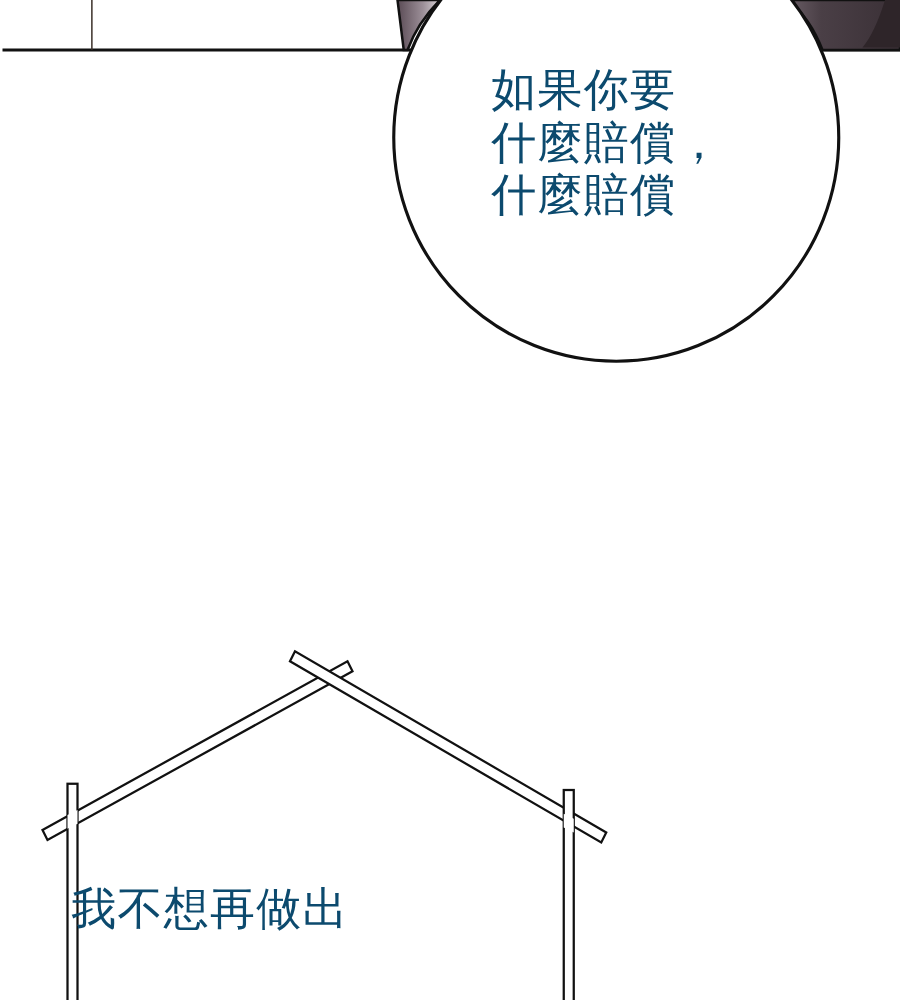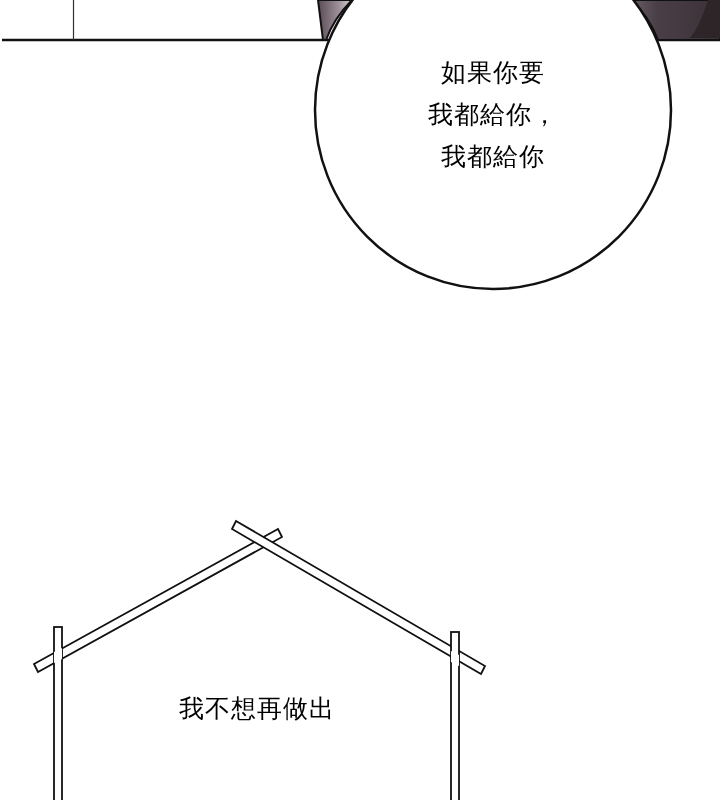--- a/index.html
+++ b/index.html
@@ -3,27 +3,27 @@
 <meta charset="utf-8">
 <style>
   html, body { margin: 0; padding: 0; }
   body {
     width: 720px; height: 800px; overflow: hidden;
     background: #ffffff; position: relative;
     font-family: "DejaVu Sans", sans-serif;
   }
   .layer { position: absolute; left: 0; top: 0; }
   .bubble-text {
-    position: absolute; text-align: center; color: #000000;
-    font-size: 25px; line-height: 42px; white-space: nowrap;
+    position: absolute; color: #0c4a6e;
+    font-size: 36px; line-height: 42px; white-space: nowrap;
     letter-spacing: 1px;
   }
   .bubble-text div { display: block; }
   #top-text { left: 393px; top: 52px; width: 200px; }
-  #house-text { left: 57px; top: 687px; width: 400px; line-height: 44px; }
+  #house-text { left: 57px; top: 706px; width: 400px; line-height: 44px; }
 </style>
 </head>
 <body>
 
 <svg class="layer" width="720" height="800" viewBox="0 0 720 800">
 
   <g>
     <line x1="2" y1="40" x2="720" y2="40" stroke="#111" stroke-width="2.5"></line>
     <line x1="73.5" y1="0" x2="73.5" y2="40" stroke="#3a2f28" stroke-width="1.2"></line>
     <defs>
@@ -55,20 +55,20 @@
 
     <rect x="451" y="632" width="8" height="180"></rect>
 
     <polygon points="54,652 62,648 62,659 54,663" stroke="none" fill="#fff"></polygon>
     <polygon points="451,651 459,655 459,666 451,662" stroke="none" fill="#fff"></polygon>
   </g>
 </svg>
 
 <div id="top-text" class="bubble-text">
   <div>如果你要</div>
-  <div>我都給你，</div>
-  <div>我都給你</div>
+  <div>什麼賠償，</div>
+  <div>什麼賠償</div>
 </div>
 
 <div id="house-text" class="bubble-text">
   <div>我不想再做出</div>
 
 </div>
 
 </body></html>

